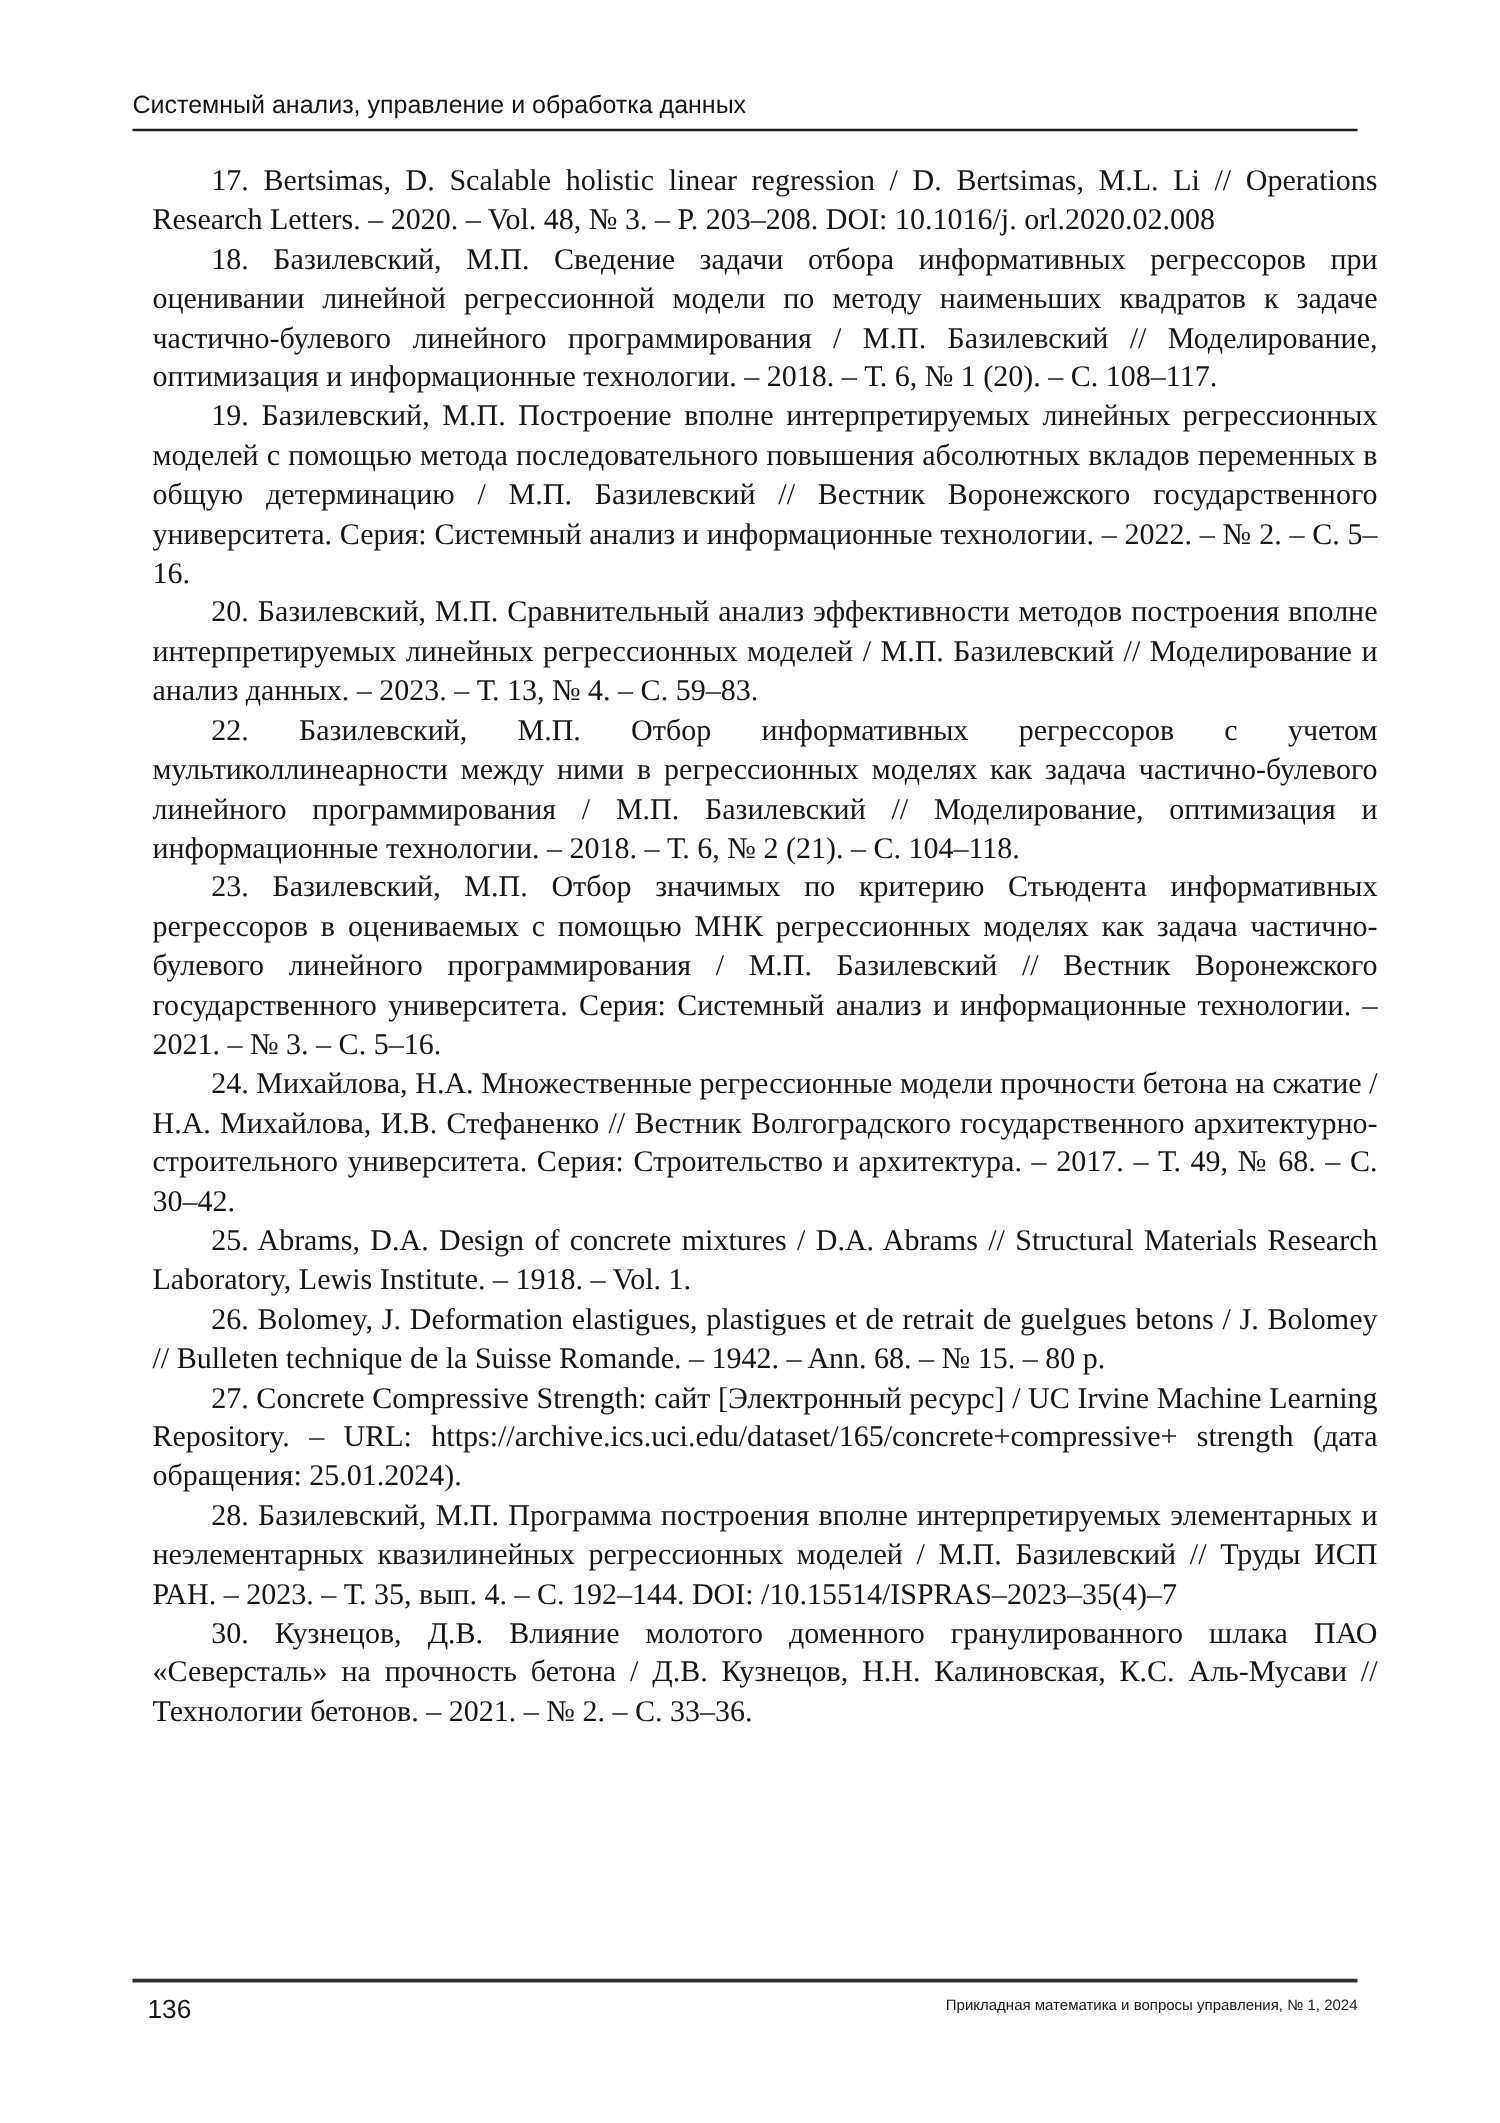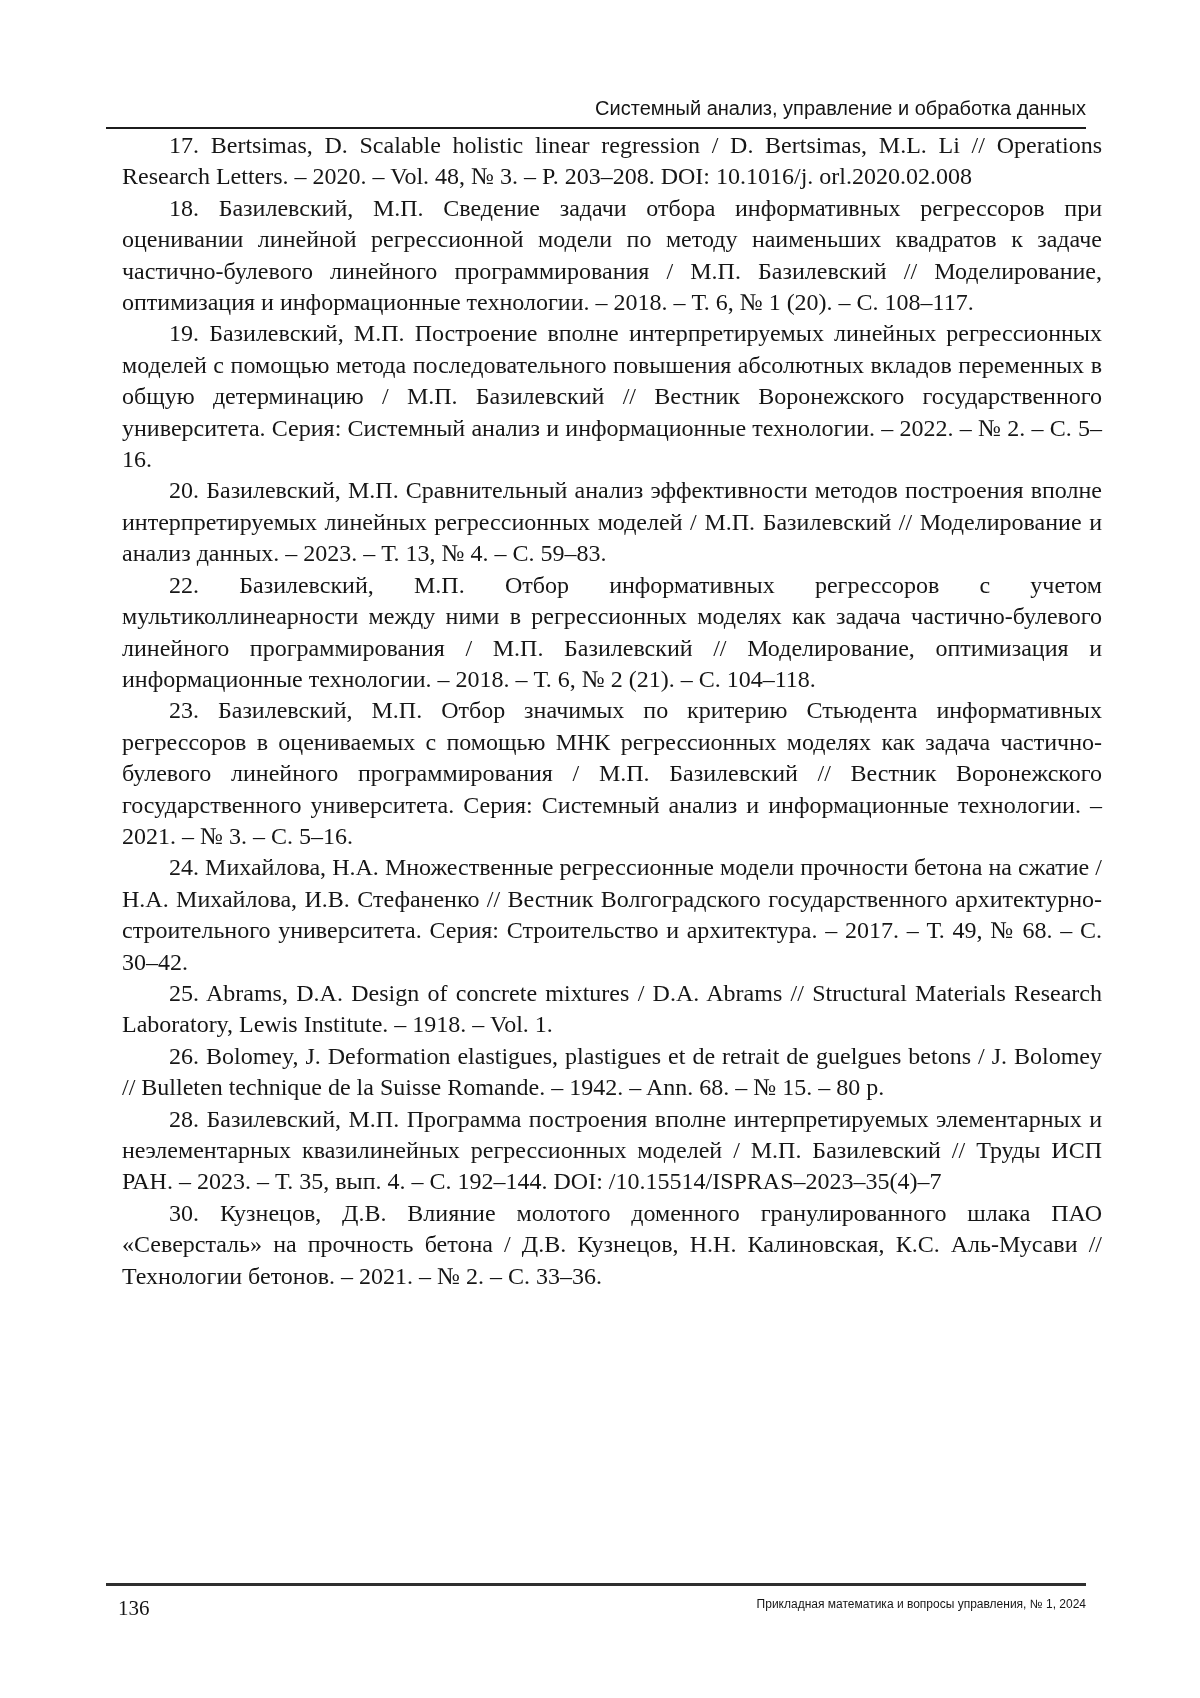--- a/index.html
+++ b/index.html
@@ -11,29 +11,28 @@
     overflow: hidden;
     font-family: "Liberation Serif", serif;
     color: #161616;
   }
   .running-header {
     position: absolute;
     left: 106px;
     top: 0;
     width: 980px;
     box-sizing: border-box;
-    text-align: right;
+    text-align: left;
     padding-top: 72px;
     padding-bottom: 7px;
     border-bottom: 2px solid #1c1c1c;
     font-family: "Liberation Sans", sans-serif;
     font-size: 20px;
     line-height: 24px;
     color: #151515;
-    margin-top: 24px;
   }
   .references {
     position: absolute;
     left: 122px;
     top: 130px;
     width: 980px;
   }
   .references p.ref {
     margin: 0;
     padding: 0;
@@ -51,21 +50,21 @@
     position: absolute;
     left: 106px;
     top: 1583px;
     width: 980px;
     border-top: 3px solid #2f2f2f;
   }
   .footer .page-number {
     position: absolute;
     left: 12px;
     top: 10px;
-    font-family: Liberation Serif, serif;
+    font-family: Liberation Sans, sans-serif;
     font-size: 21px;
     color: #161616;
   }
   .footer .journal-line {
     text-align: right;
     padding-top: 11px;
     font-family: "Liberation Sans", sans-serif;
     font-size: 12px;
     color: #151515;
   }
@@ -82,20 +81,21 @@
   <div class="references">
     <p class="ref">17. Bertsimas, D. Scalable holistic linear regression / D. Bertsimas, M.L. Li // Operations Research Letters. – 2020. – Vol. 48, № 3. – P. 203–208. DOI: 10.1016/j. orl.2020.02.008</p>
     <p class="ref">18. Базилевский, М.П. Сведение задачи отбора информативных регрессоров при оценивании линейной регрессионной модели по методу наименьших квадратов к задаче частично-булевого линейного программирования / М.П. Базилевский // Моделирование, оптимизация и информационные технологии. – 2018. – Т. 6, № 1 (20). – С. 108–117.</p>
     <p class="ref">19. Базилевский, М.П. Построение вполне интерпретируемых линейных регрессионных моделей с помощью метода последовательного повышения абсолютных вкладов переменных в общую детерминацию / М.П. Базилевский // Вестник Воронежского государственного университета. Серия: Системный анализ и информационные технологии. – 2022. – № 2. – С. 5–16.</p>
     <p class="ref">20. Базилевский, М.П. Сравнительный анализ эффективности методов построения вполне интерпретируемых линейных регрессионных моделей / М.П. Базилевский // Моделирование и анализ данных. – 2023. – Т. 13, № 4. – С. 59–83.</p>
     <p class="ref">22. Базилевский, М.П. Отбор информативных регрессоров с учетом мультиколлинеарности между ними в регрессионных моделях как задача частично-булевого линейного программирования / М.П. Базилевский // Моделирование, оптимизация и информационные технологии. – 2018. – Т. 6, № 2 (21). – С. 104–118.</p>
     <p class="ref">23. Базилевский, М.П. Отбор значимых по критерию Стьюдента информативных регрессоров в оцениваемых с помощью МНК регрессионных моделях как задача частично-булевого линейного программирования / М.П. Базилевский // Вестник Воронежского государственного университета. Серия: Системный анализ и информационные технологии. – 2021. – № 3. – С. 5–16.</p>
     <p class="ref">24. Михайлова, Н.А. Множественные регрессионные модели прочности бетона на сжатие / Н.А. Михайлова, И.В. Стефаненко // Вестник Волгоградского государственного архитектурно-строительного университета. Серия: Строительство и архитектура. – 2017. – Т. 49, № 68. – С. 30–42.</p>
     <p class="ref">25. Abrams, D.A. Design of concrete mixtures / D.A. Abrams // Structural Materials Research Laboratory, Lewis Institute. – 1918. – Vol. 1.</p>
     <p class="ref">26. Bolomey, J. Deformation elastigues, plastigues et de retrait de guelgues betons / J. Bolomey // Bulleten technique de la Suisse Romande. – 1942. – Ann. 68. – № 15. – 80 p.</p>
+    <p class="ref">27. Concrete Compressive Strength: сайт [Электронный ресурс] / UC Irvine Machine Learning Repository. – URL: https://archive.ics.uci.edu/dataset/165/concrete+compressive+ strength (дата обращения: 25.01.2024).</p>
     <p class="ref">28. Базилевский, М.П. Программа построения вполне интерпретируемых элементарных и неэлементарных квазилинейных регрессионных моделей / М.П. Базилевский // Труды ИСП РАН. – 2023. – Т. 35, вып. 4. – С. 192–144. DOI: /10.15514/ISPRAS–2023–35(4)–7</p>
     <p class="ref">30. Кузнецов, Д.В. Влияние молотого доменного гранулированного шлака ПАО «Северсталь» на прочность бетона / Д.В. Кузнецов, Н.Н. Калиновская, К.С. Аль-Мусави // Технологии бетонов. – 2021. – № 2. – С. 33–36.</p>
   </div>
 
   <div class="footer">
     <span class="page-number">136</span>
     <div class="journal-line">Прикладная математика и вопросы управления, № 1, 2024</div>
   </div>
 
 </div>

